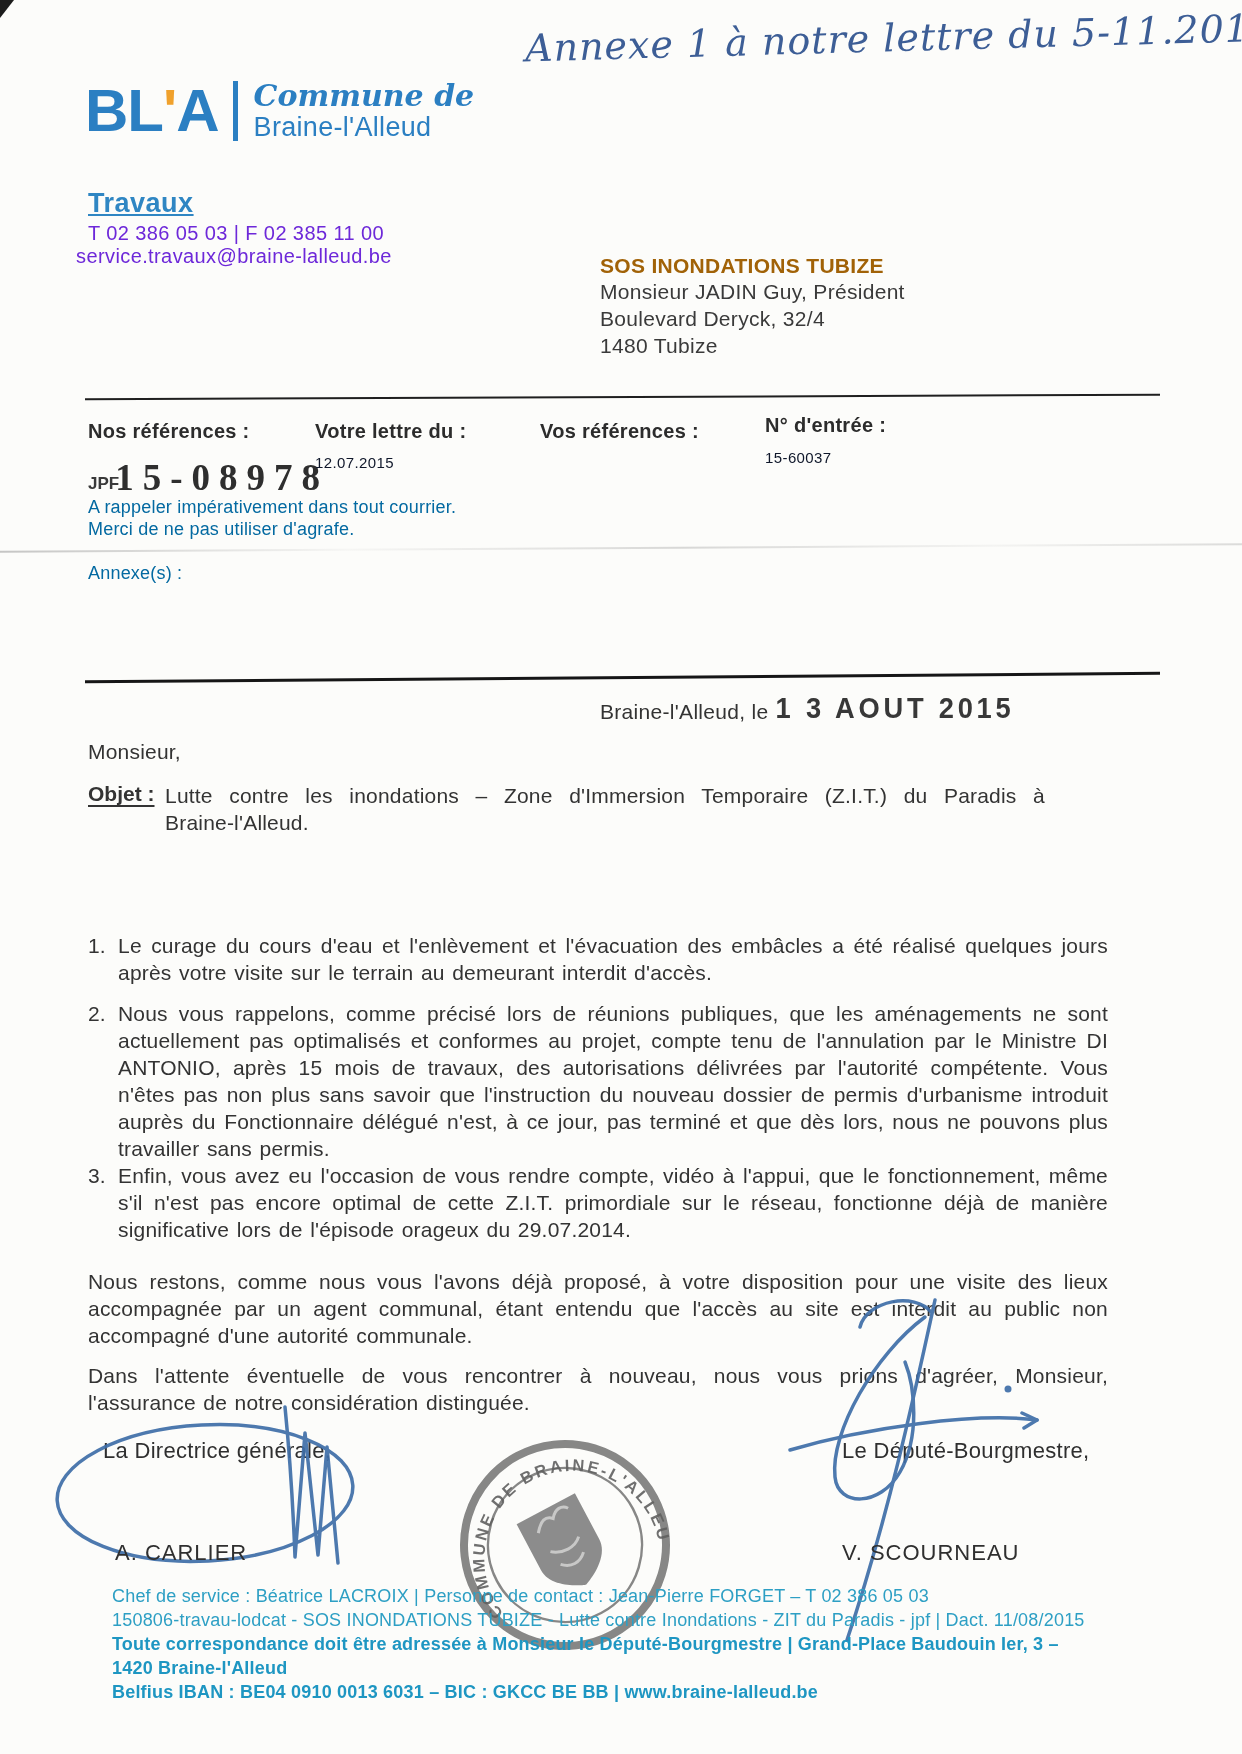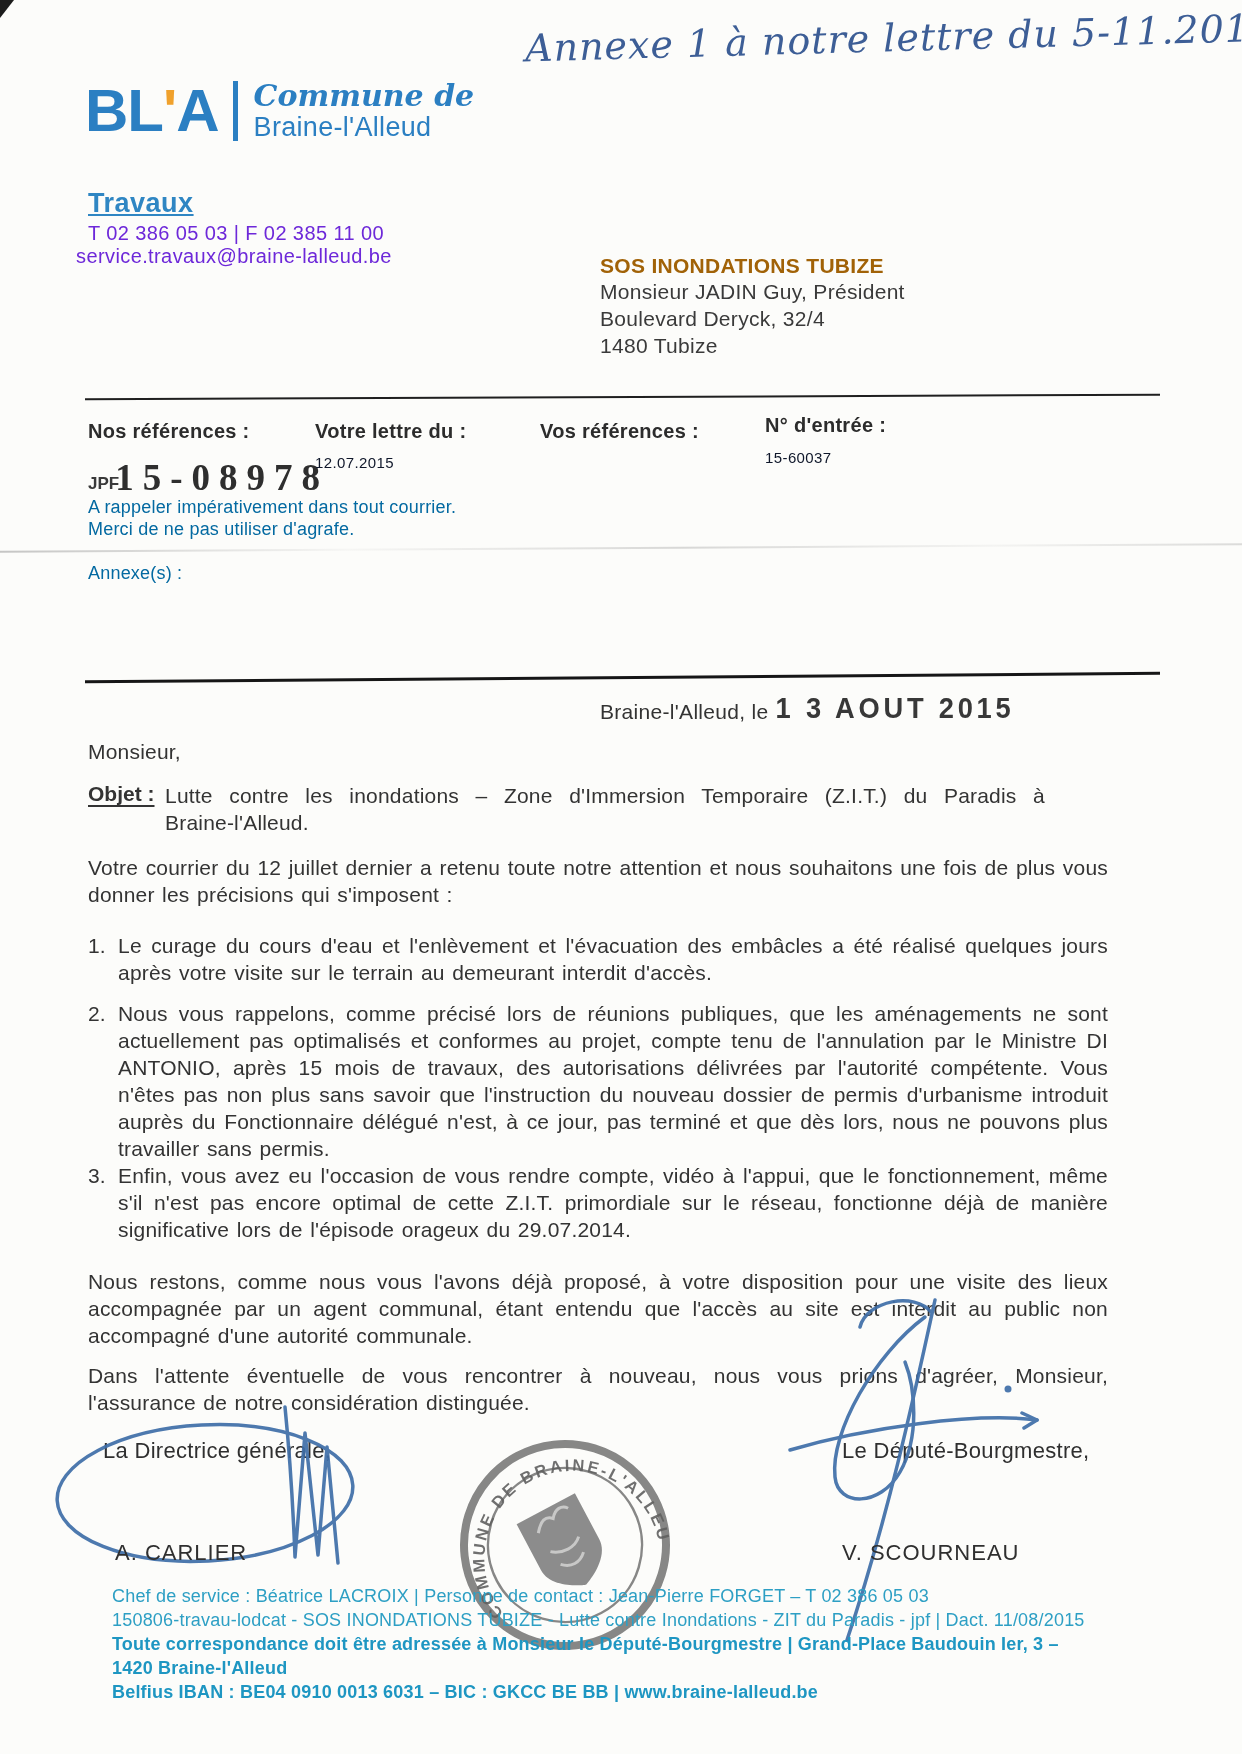--- a/index.html
+++ b/index.html
@@ -127,21 +127,20 @@
   <div class="abs rule-thick" style="left:85px; top:676px; width:1075px; transform:rotate(-.45deg);"></div>
 
   <div class="abs dateline-place" style="left:600px; top:700px;">Braine-l'Alleud, le</div>
   <div class="abs stamp-date" style="left:768px; top:692px;">1 3  AOUT  2015</div>
 
   <div class="abs body-text" style="left:88px; top:738px;">Monsieur,</div>
 
   <div class="abs objet-label" style="left:88px; top:782px;">Objet :</div>
   <div class="abs body-text" style="left:165px; top:782px; width:880px; word-spacing:4px;">Lutte contre les inondations – Zone d'Immersion Temporaire (Z.I.T.) du Paradis à Braine-l'Alleud.</div>
 
-  <div class="abs body-text" style="left:88px; top:854px; width:1020px;">Votre courrier du 12 juillet dernier a retenu toute notre attention et nous souhaitons une fois de plus vous donner les précisions qui s'imposent :</div>
 
   <div class="abs list-row" style="left:88px; top:932px; width:1020px;">
     <div class="list-num">1.</div>
     <div class="body-text" style="flex:1;">Le curage du cours d'eau et l'enlèvement et l'évacuation des embâcles a été réalisé quelques jours après votre visite sur le terrain au demeurant interdit d'accès.</div>
   </div>
   <div class="abs list-row" style="left:88px; top:1000px; width:1020px;">
     <div class="list-num">2.</div>
     <div class="body-text" style="flex:1;">Nous vous rappelons, comme précisé lors de réunions publiques, que les aménagements ne sont actuellement pas optimalisés et conformes au projet, compte tenu de l'annulation par le Ministre DI ANTONIO, après 15 mois de travaux, des autorisations délivrées par l'autorité compétente.  Vous n'êtes pas non plus sans savoir que l'instruction du nouveau dossier de permis d'urbanisme introduit auprès du Fonctionnaire délégué n'est, à ce jour, pas terminé et que dès lors, nous ne pouvons plus travailler sans permis.</div>
   </div>
   <div class="abs list-row" style="left:88px; top:1162px; width:1020px;">

